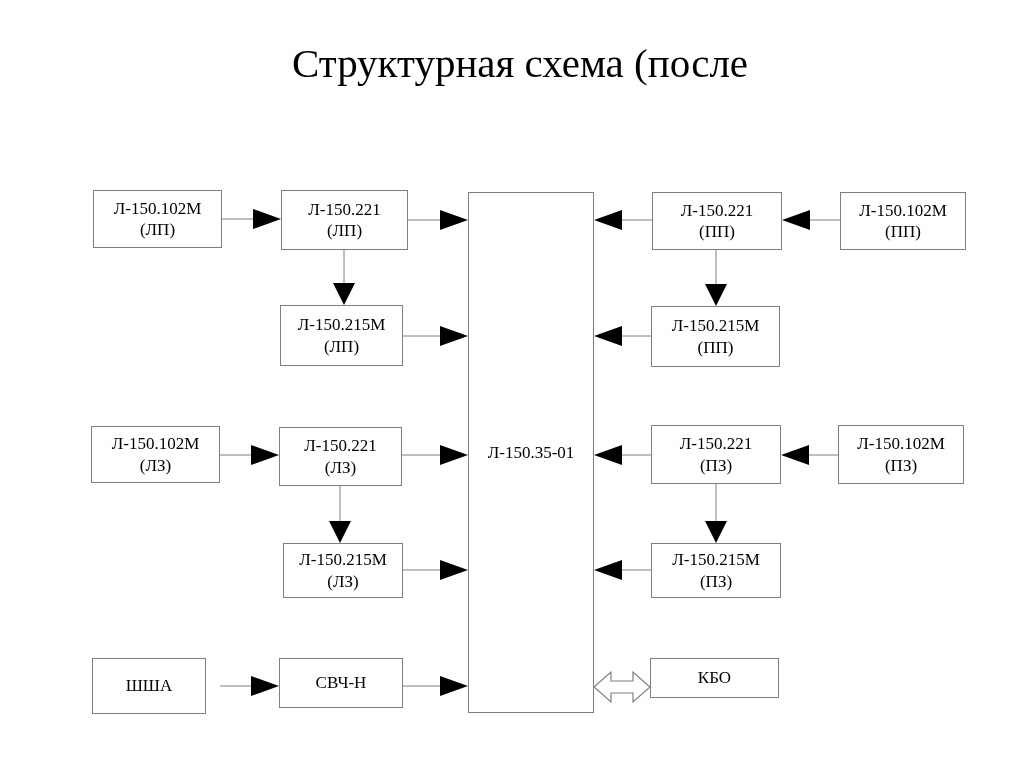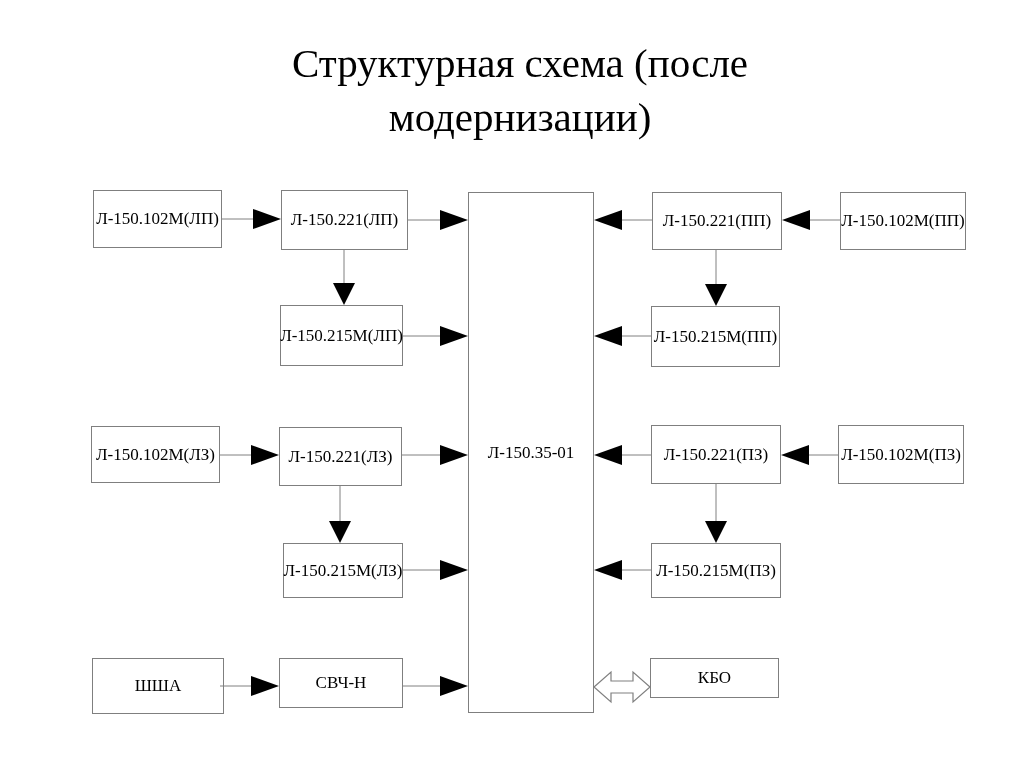--- a/index.html
+++ b/index.html
@@ -20,21 +20,21 @@
     font-weight:normal;
     line-height:1.32;
     color:#000000;
   }
   .box{
     position:absolute;
     box-sizing:border-box;
     border:1px solid #7f7f7f;
     background:#ffffff;
     display:flex;
-    flex-direction:row;
+    flex-direction:column;
     align-items:center;
     justify-content:center;
     text-align:center;
     font-size:17px;
     line-height:1.25;
     color:#000000;
   }
   .connectors{
     position:absolute;
     top:0;left:0;
@@ -43,21 +43,21 @@
   }
   .connectors line{stroke:#808080;stroke-width:1;}
   .connectors polygon.head{fill:#000000;stroke:none;}
   .connectors polygon.hollow{fill:#ffffff;stroke:#808080;stroke-width:1.2;}
 </style>
 </head>
 <body>
 
 <div class="slide">
 
-  <h1 class="title"><span>Структурная схема (после</span><br><span>модернизации)</span></h1>
+  <h1 class="title"><span>Структурная схема (после</span><br></h1>
 
   <div>
 
     <div class="box" style="left:468px;top:192px;width:126px;height:521px;">
       <span>Л-150.35-01</span>
     </div>
 
     <div class="box" style="left:93px;top:190px;width:129px;height:58px;">
       <span>Л-150.102М</span>
       <span>(ЛП)</span>
@@ -103,21 +103,21 @@
     </div>
     <div class="box" style="left:838px;top:425px;width:126px;height:59px;">
       <span>Л-150.102М</span>
       <span>(ПЗ)</span>
     </div>
     <div class="box" style="left:651px;top:543px;width:130px;height:55px;">
       <span>Л-150.215М</span>
       <span>(ПЗ)</span>
     </div>
 
-    <div class="box" style="left:92px;top:658px;width:132px;height:56px;">
+    <div class="box" style="left:92px;top:658px;width:114px;height:56px;">
       <span>ШША</span>
     </div>
     <div class="box" style="left:279px;top:658px;width:124px;height:50px;">
       <span>СВЧ-Н</span>
     </div>
     <div class="box" style="left:650px;top:658px;width:129px;height:40px;">
       <span>КБО</span>
     </div>
 
     <svg class="connectors" viewBox="0 0 1024 767" xmlns="http://www.w3.org/2000/svg">

